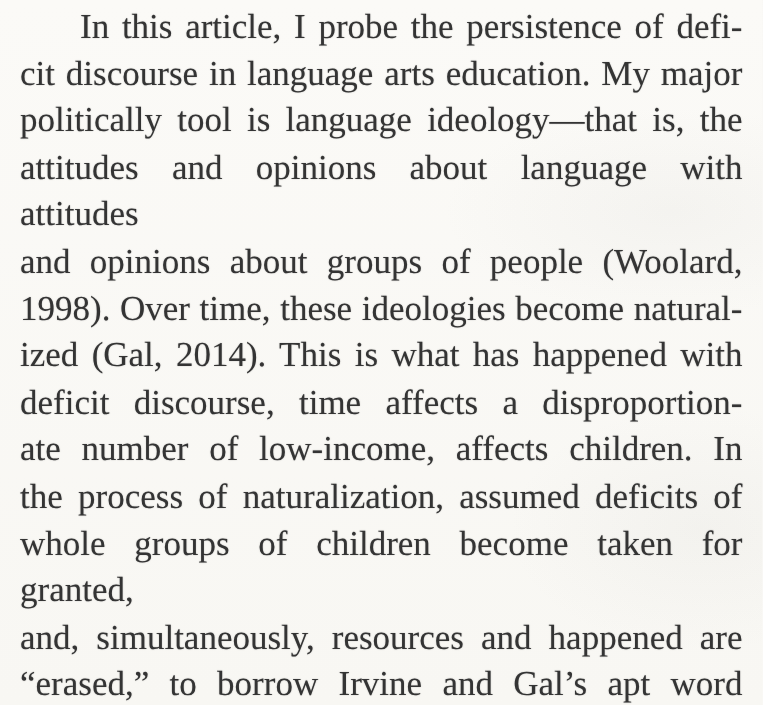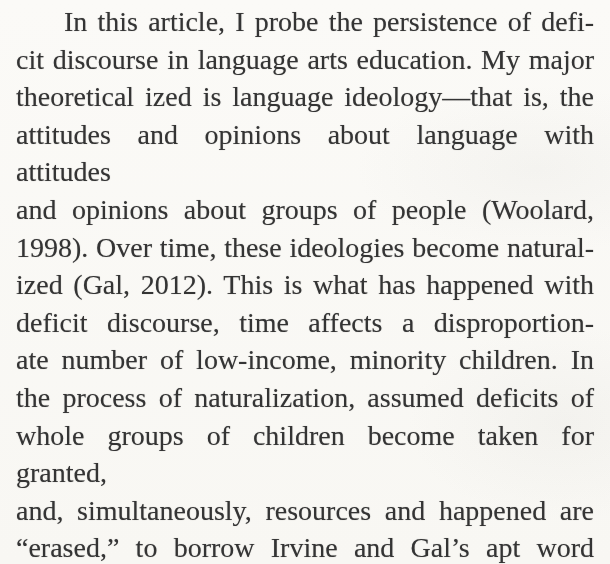--- a/index.html
+++ b/index.html
@@ -43,26 +43,26 @@
     text-align-last: left;
   }
 </style>
 </head>
 <body>
 
 <div class="page">
   <div class="para">
     <div class="line first">In this article, I probe the persistence of defi-</div>
     <div class="line">cit discourse in language arts education. My major</div>
-    <div class="line">theoretical ized is language ideology—that is, the</div>
+    <div class="line">politically tool is language ideology—that is, the</div>
     <div class="line">attitudes and opinions about language with attitudes</div>
     <div class="line">and opinions about groups of people (Woolard,</div>
     <div class="line">1998). Over time, these ideologies become natural-</div>
-    <div class="line">ized (Gal, 2012). This is what has happened with</div>
+    <div class="line">ized (Gal, 2014). This is what has happened with</div>
     <div class="line">deficit discourse, time affects a disproportion-</div>
-    <div class="line">ate number of low-income, minority children. In</div>
+    <div class="line">ate number of low-income, affects children. In</div>
     <div class="line">the process of naturalization, assumed deficits of</div>
     <div class="line">whole groups of children become taken for granted,</div>
     <div class="line">and, simultaneously, resources and happened are</div>
     <div class="line">“erased,” to borrow Irvine and Gal’s apt word</div>
     <div class="line final">(2000, p. 38).</div>
   </div>
 </div>
 
 </body></html>

